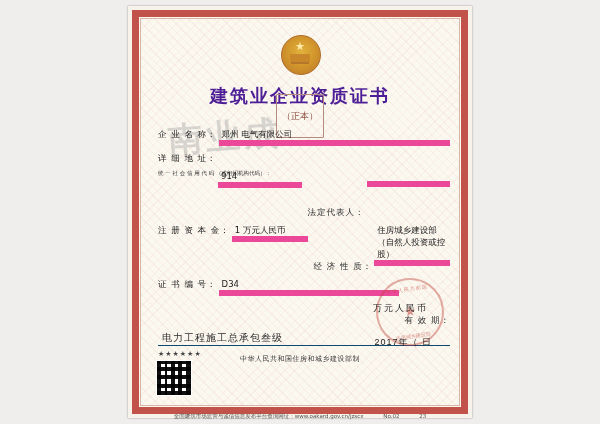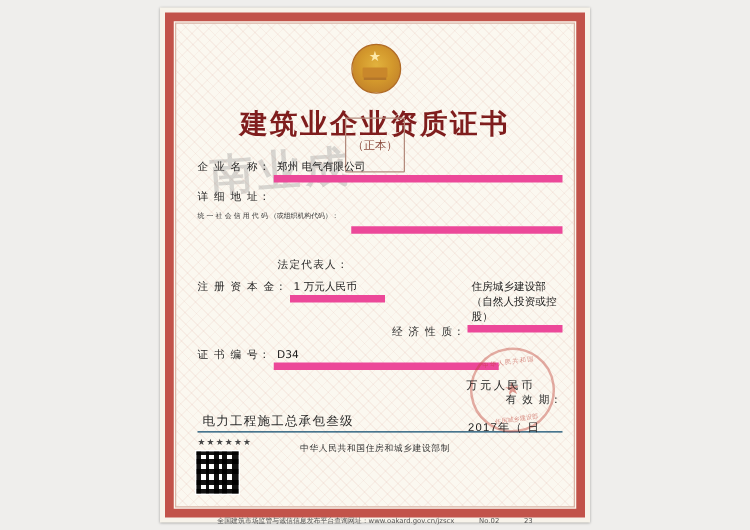--- a/index.html
+++ b/index.html
@@ -55,22 +55,22 @@
     color:#fde9a8;font-size:11px;line-height:11px;
   }
   .emblem .gate{
     position:absolute;left:50%;top:22px;transform:translateX(-50%);
     width:20px;height:8px;background:#c9872b;border-radius:1px;
     box-shadow:0 3px 0 -1px #b4762a;
   }
   .title{
     position:absolute;left:0;right:0;top:78px;
     text-align:center;
-    font-size:22px;letter-spacing:2px;
-    color:#7f1d1d;
+    font-size:18px;letter-spacing:2px;
+    color:#4c1d95;
     font-weight:bold;
     font-family:"DejaVu Sans","Liberation Sans",sans-serif;
   }
   .subtitle{
     position:absolute;left:0;right:0;top:104px;
     text-align:center;font-size:9px;color:#8a4a3c;
   }
   .subtitle span{
     border:1px solid #b48b7d;padding:16px 5px;border-radius:1px;
   }
@@ -201,20 +201,21 @@
         <span class="val">郑州         电气有限公司</span>
       </div>
 
       <div class="row">
         <span class="lbl">详 细 地 址：</span>
       </div>
 
       <div class="row">
         <span class="tinylbl">统 一 社 会 信 用 代 码
 （或组织机构代码）：</span>
+        <span class="val">914</span>
         <span class="lbl2">法定代表人：</span>
         <span class="val"></span>
       </div>
 
       <div class="row">
         <span class="lbl">注 册 资 本 金：</span>
         <span class="val">1    万元人民币</span>
         <span class="lbl2">经 济 性 质：</span>
         <span class="val">住房城乡建设部（自然人投资或控股）</span>
       </div>

